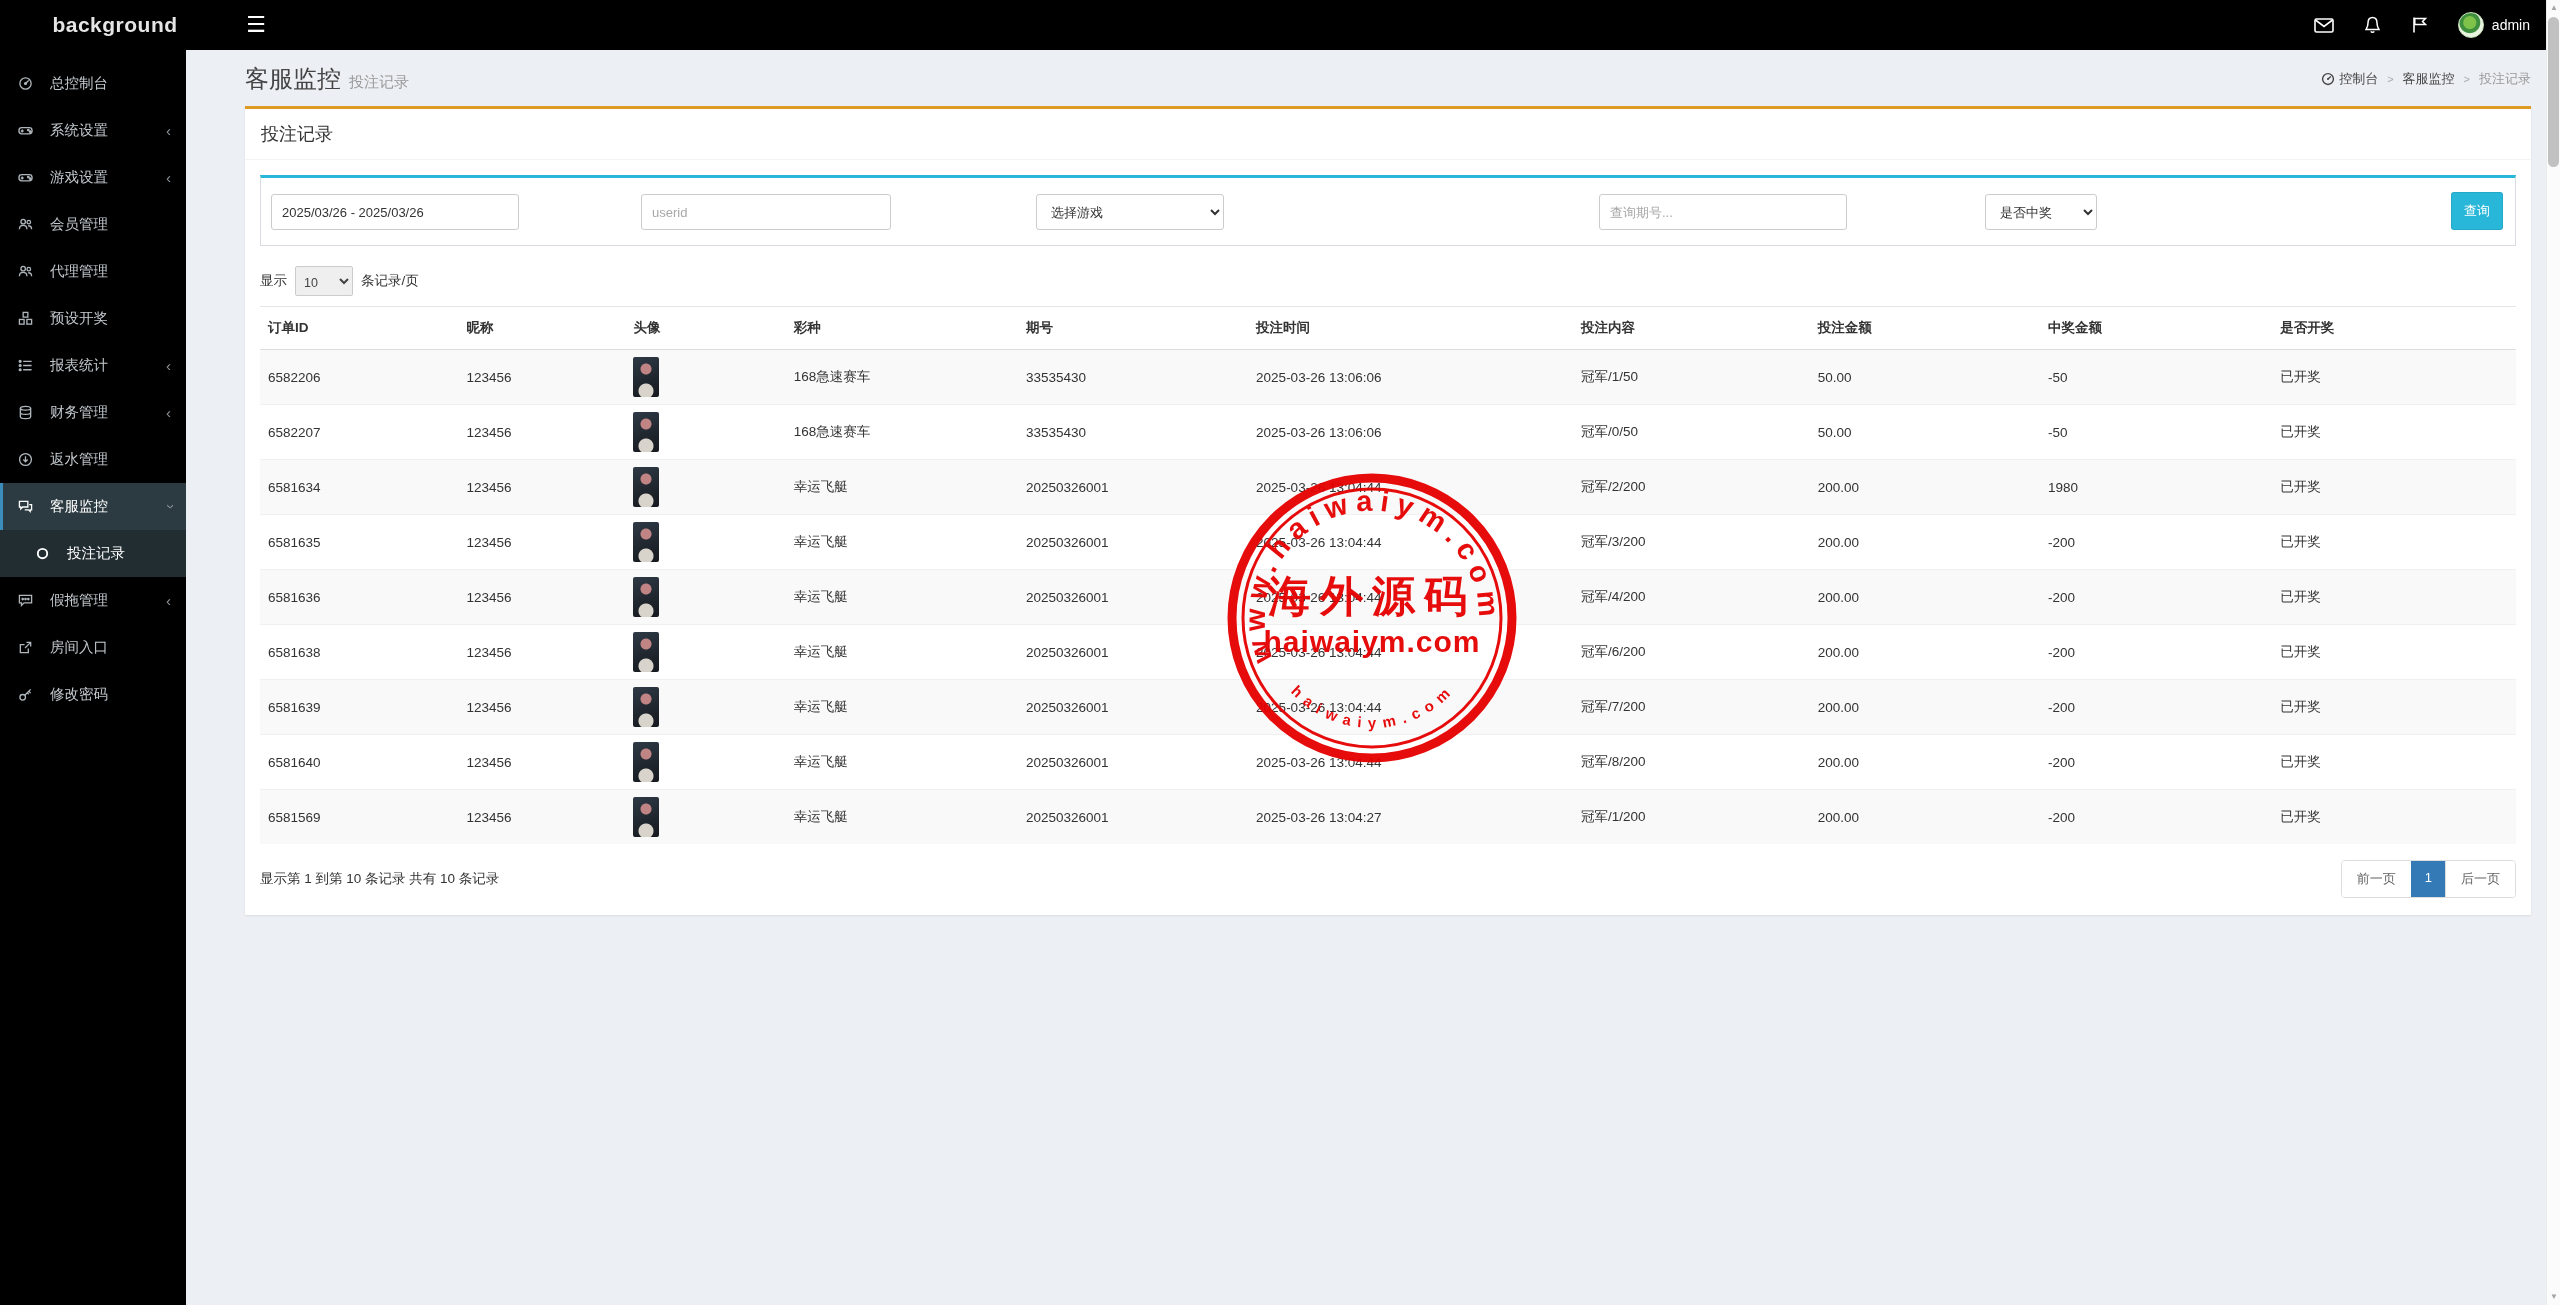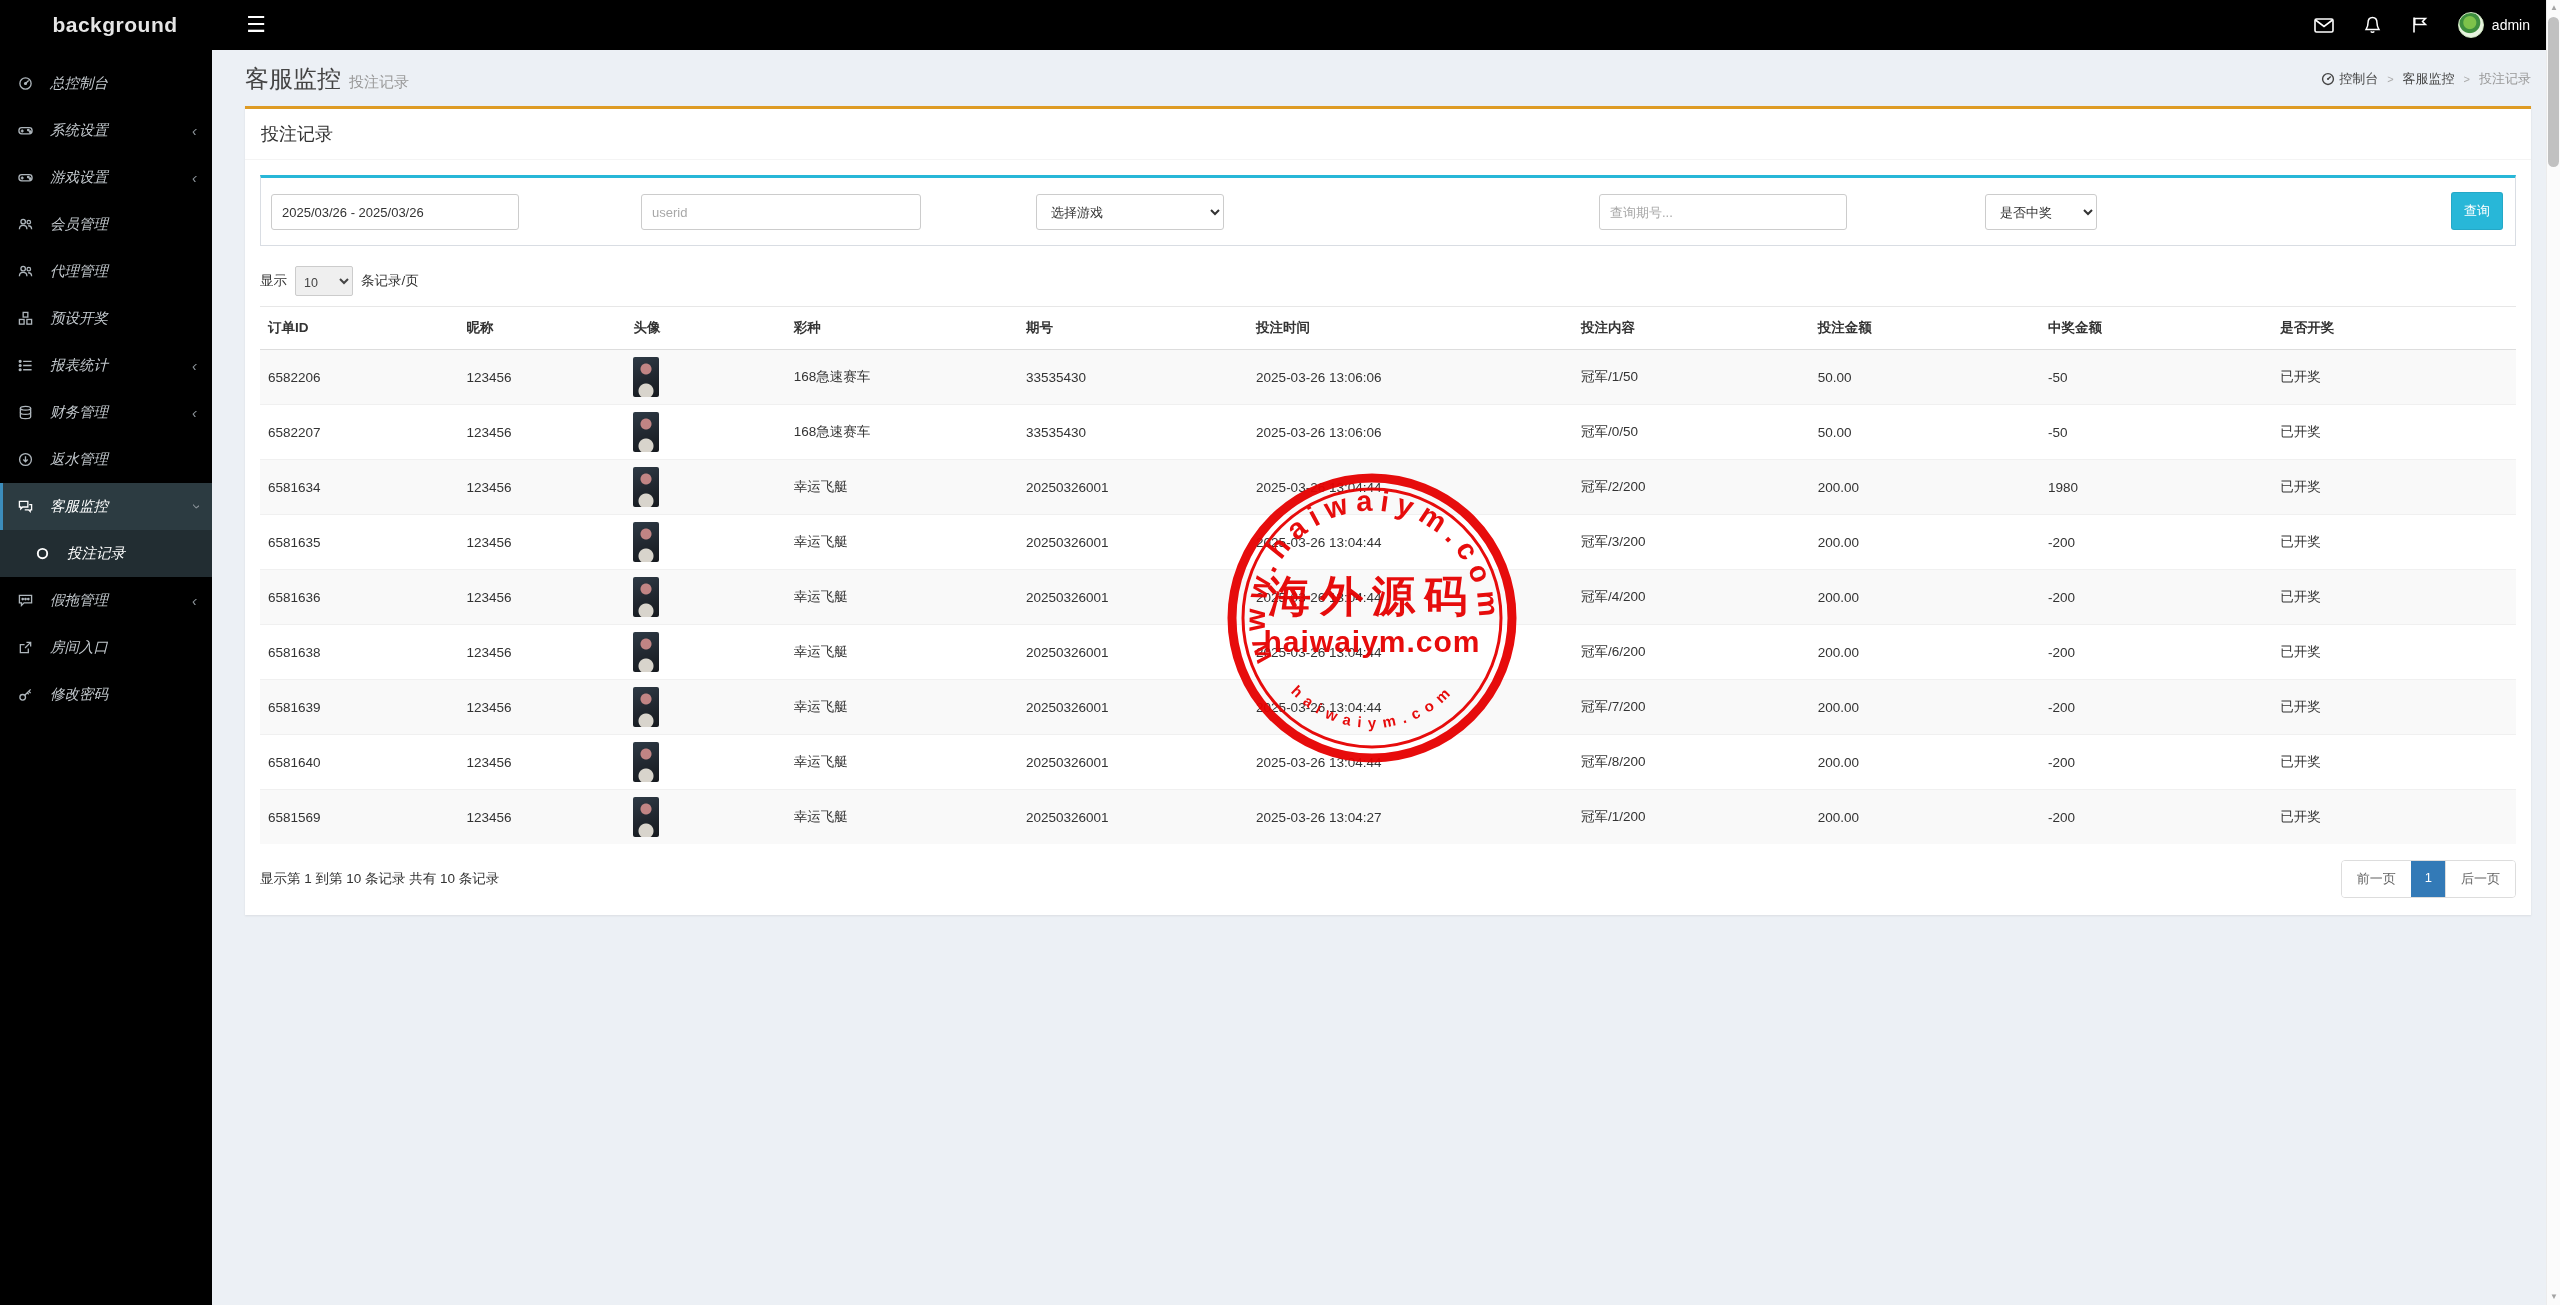--- a/index.html
+++ b/index.html
@@ -11,21 +11,21 @@
   .logo { width:230px; text-align:center; color:#e5e5e5; font-size:21px; font-weight:bold; letter-spacing:.5px; }
   .hamburger { width:52px; height:50px; color:#fff; font-size:22px; line-height:50px; text-align:center; cursor:pointer; }
   .topbar-right { margin-left:auto; display:flex; align-items:center; gap:30px; padding-right:30px; }
   .tb-icon { color:#fff; display:flex; align-items:center; cursor:pointer; }
   .tb-icon svg { display:block; }
   .user-box { display:flex; align-items:center; gap:8px; color:#fff; font-size:14px; cursor:pointer; }
   .avatar { width:26px; height:26px; border-radius:50%;
     background: radial-gradient(circle at 45% 40%, #7ec24a 0 6px, #3e8f3e 7px 10px, #e8f4e0 11px); border:1px solid #cfe7c0; }
 
   
-  .sidebar { position:absolute; top:50px; left:0; bottom:0; width:212px; background:#000; z-index:25;font-style:italic; }
+  .sidebar { position:absolute; top:50px; left:0; bottom:0; width:186px; background:#000; z-index:25; }
   .sidebar ul { list-style:none; padding-top:10px; }
   .side-item { display:flex; align-items:center; padding:14px 15px; color:#c3c9ce; font-size:14.5px; cursor:pointer; border-left:3px solid transparent; }
   .side-item .s-icon { width:24px; margin-right:8px; display:flex; align-items:center; color:#aeb6bc; }
   .side-item .s-label { flex:1; }
   .side-item .s-chev { font-size:15px; color:#8d959b; }
   .chev-down { display:inline-block; transform:rotate(-90deg); }
   .side-item.parent-active { background:#2c3b41; border-left:3px solid var(--side-active-border); color:#fff; }
   .side-item.parent-active .s-icon { color:#fff; }
   li.submenu .side-item { background:#222d32; padding-left:32px; color:#fff; }
   li.submenu .side-item .s-icon { color:#fff; }
@@ -45,21 +45,21 @@
   .panel { background:#fff; border-top:3px solid var(--orange); box-shadow:0 1px 2px rgba(0,0,0,.08); margin-bottom:18px; }
   .panel-heading { padding:13px 16px; font-size:18px; color:#333; border-bottom:1px solid #f4f4f4; }
   .panel-body { padding:15px; }
 
   
   .filterbox { position:relative; height:71px; border:1px solid #d9dde3; border-top:3px solid var(--cyan); background:#fff; }
   .ctrl { height:36px; border:1px solid #ccc; border-radius:3px; font-size:13px; padding:0 10px; color:#333; background:#fff;
     font-family:"Liberation Sans", sans-serif; position:absolute; top:16px; }
   .ctrl::placeholder { color:#a8a8a8; }
   .f-date  { left:10px;  width:248px; }
-  .f-user  { left:380px; width:280px; }
+  .f-user  { left:380px; width:250px; }
   .f-game  { left:775px; width:188px; }
   .f-issue { left:1338px; width:248px; }
   .f-win   { left:1724px; width:112px; }
   .btn-search { position:absolute; right:12px; top:14px; width:52px; height:38px; background:var(--cyan); color:#fff;
     border:1px solid rgba(0,0,0,.08); border-radius:3px; font-size:13px; cursor:pointer;text-align:center; }
 
   
   .show-row { margin:20px 0 10px; display:flex; align-items:center; gap:8px; font-size:13.5px; color:#333; }
   .per-page { width:58px; height:30px; border:1px solid #ccc; border-radius:2px; font-size:12.5px; color:#444; padding:8px 4px;
     font-family:"Liberation Sans", sans-serif; }

